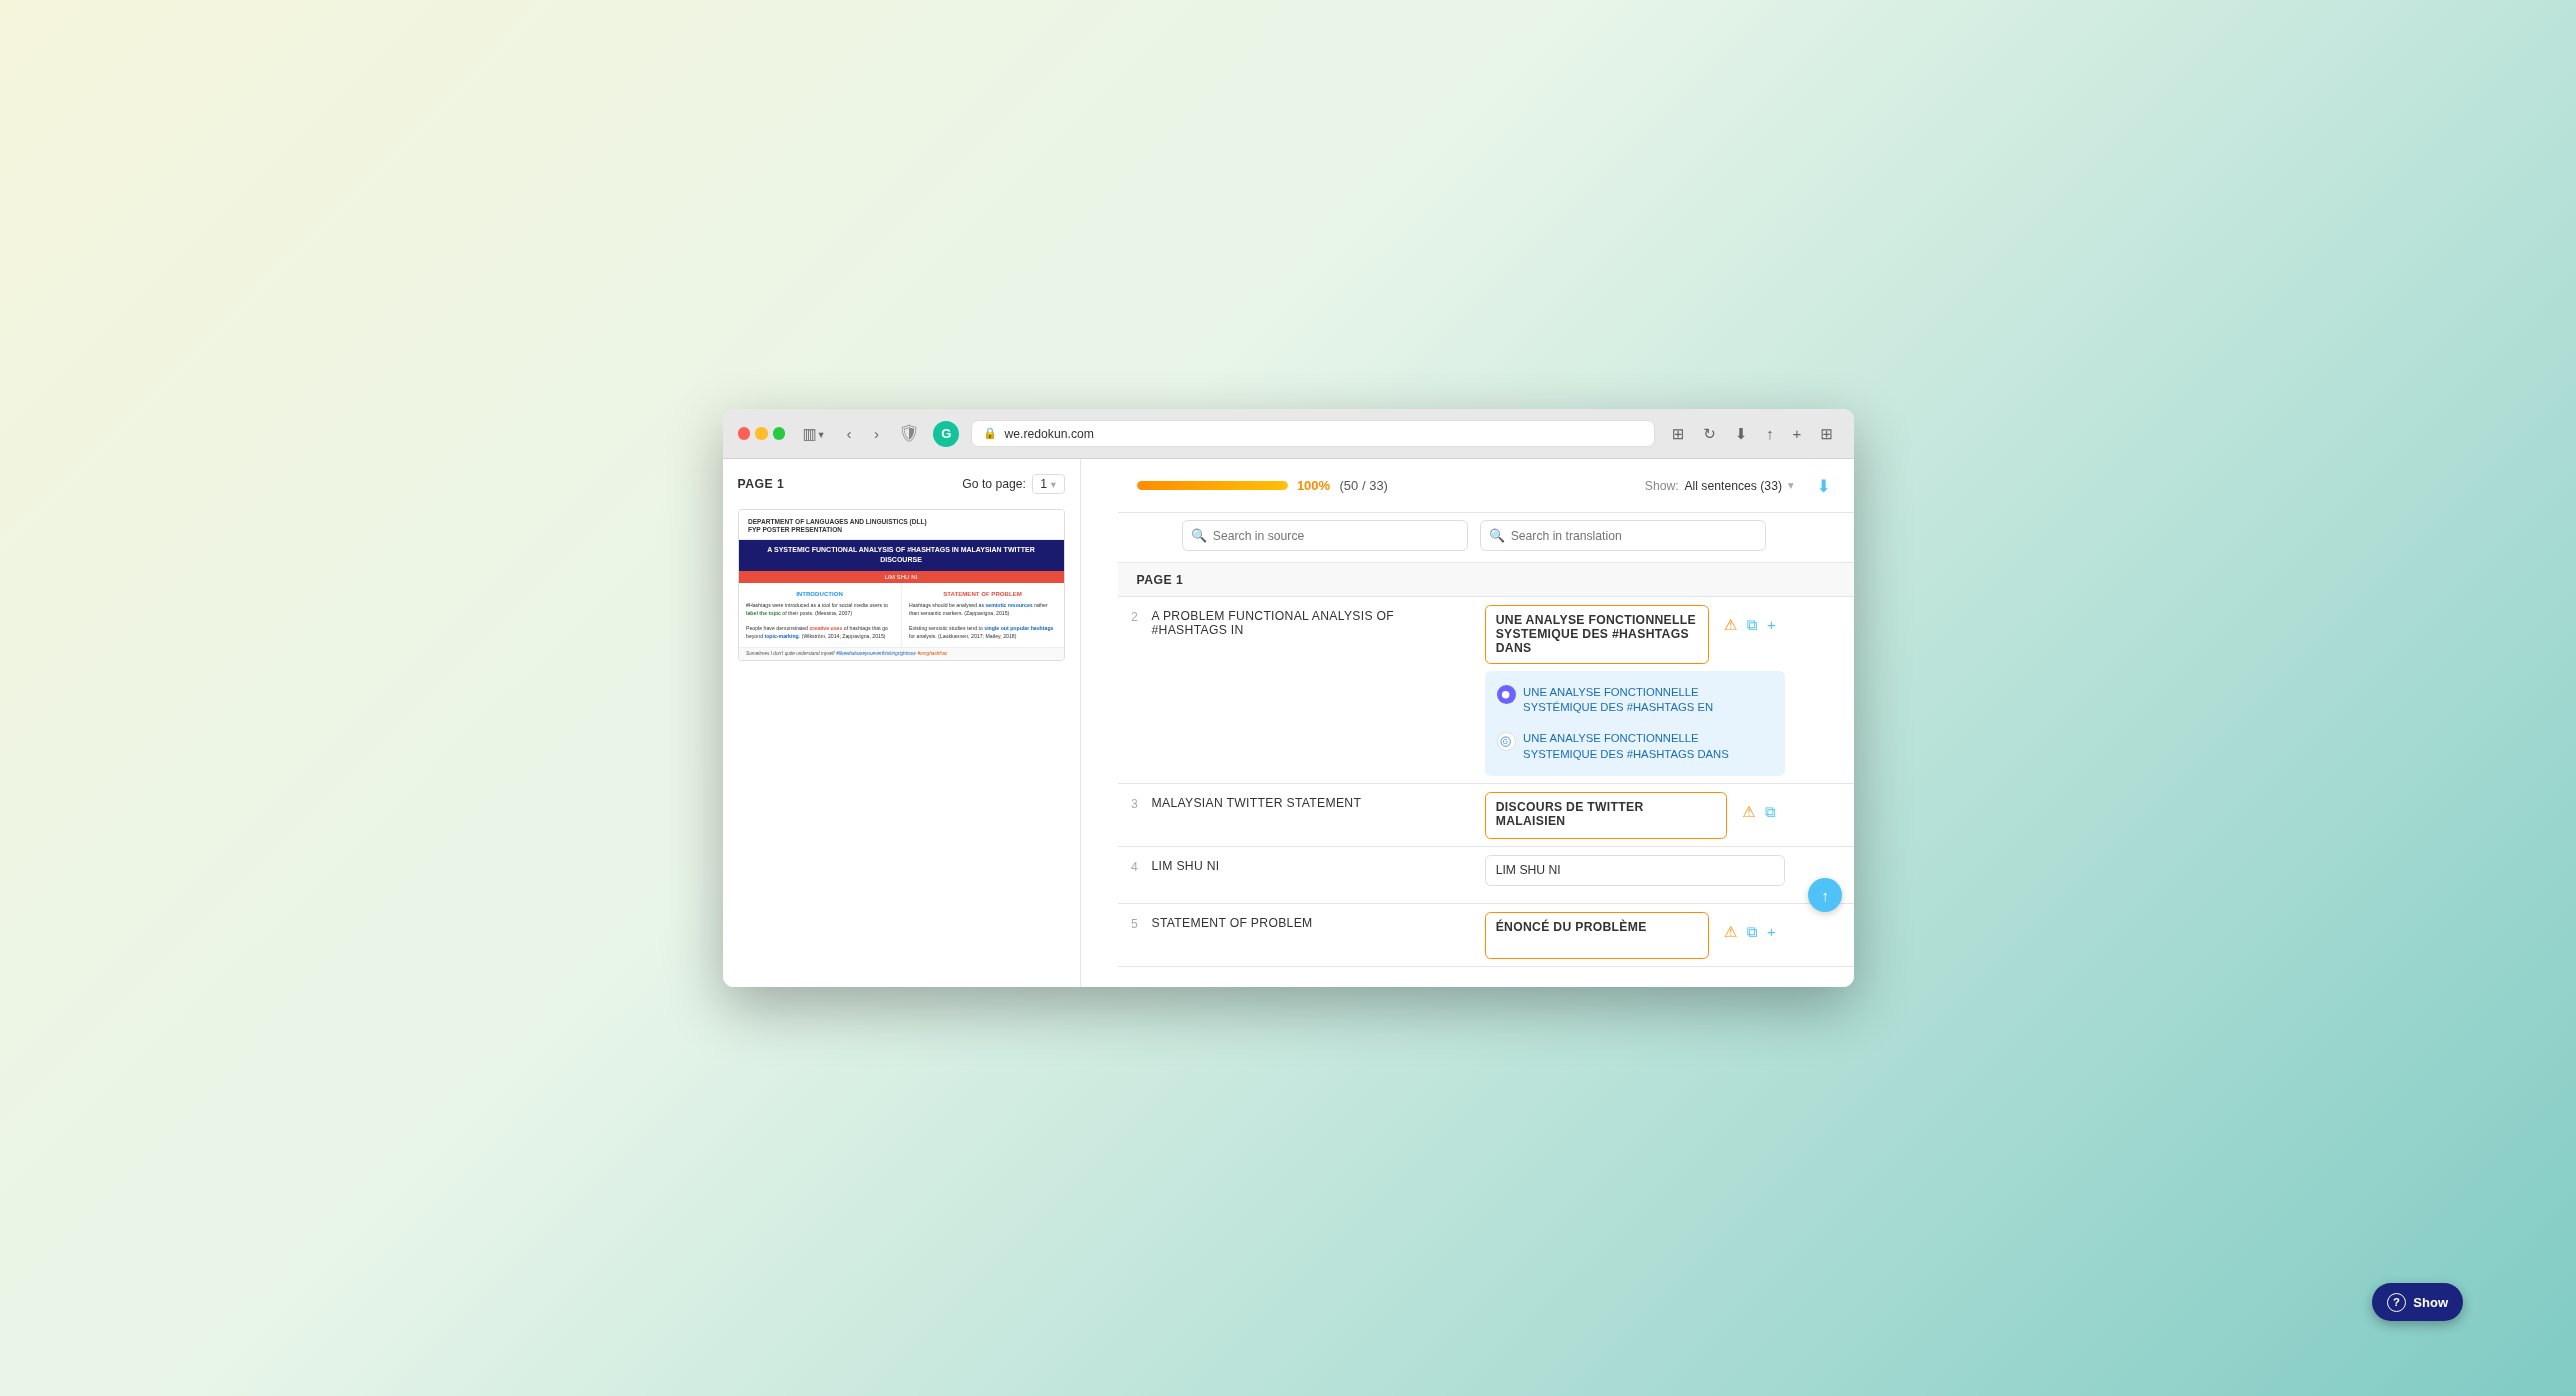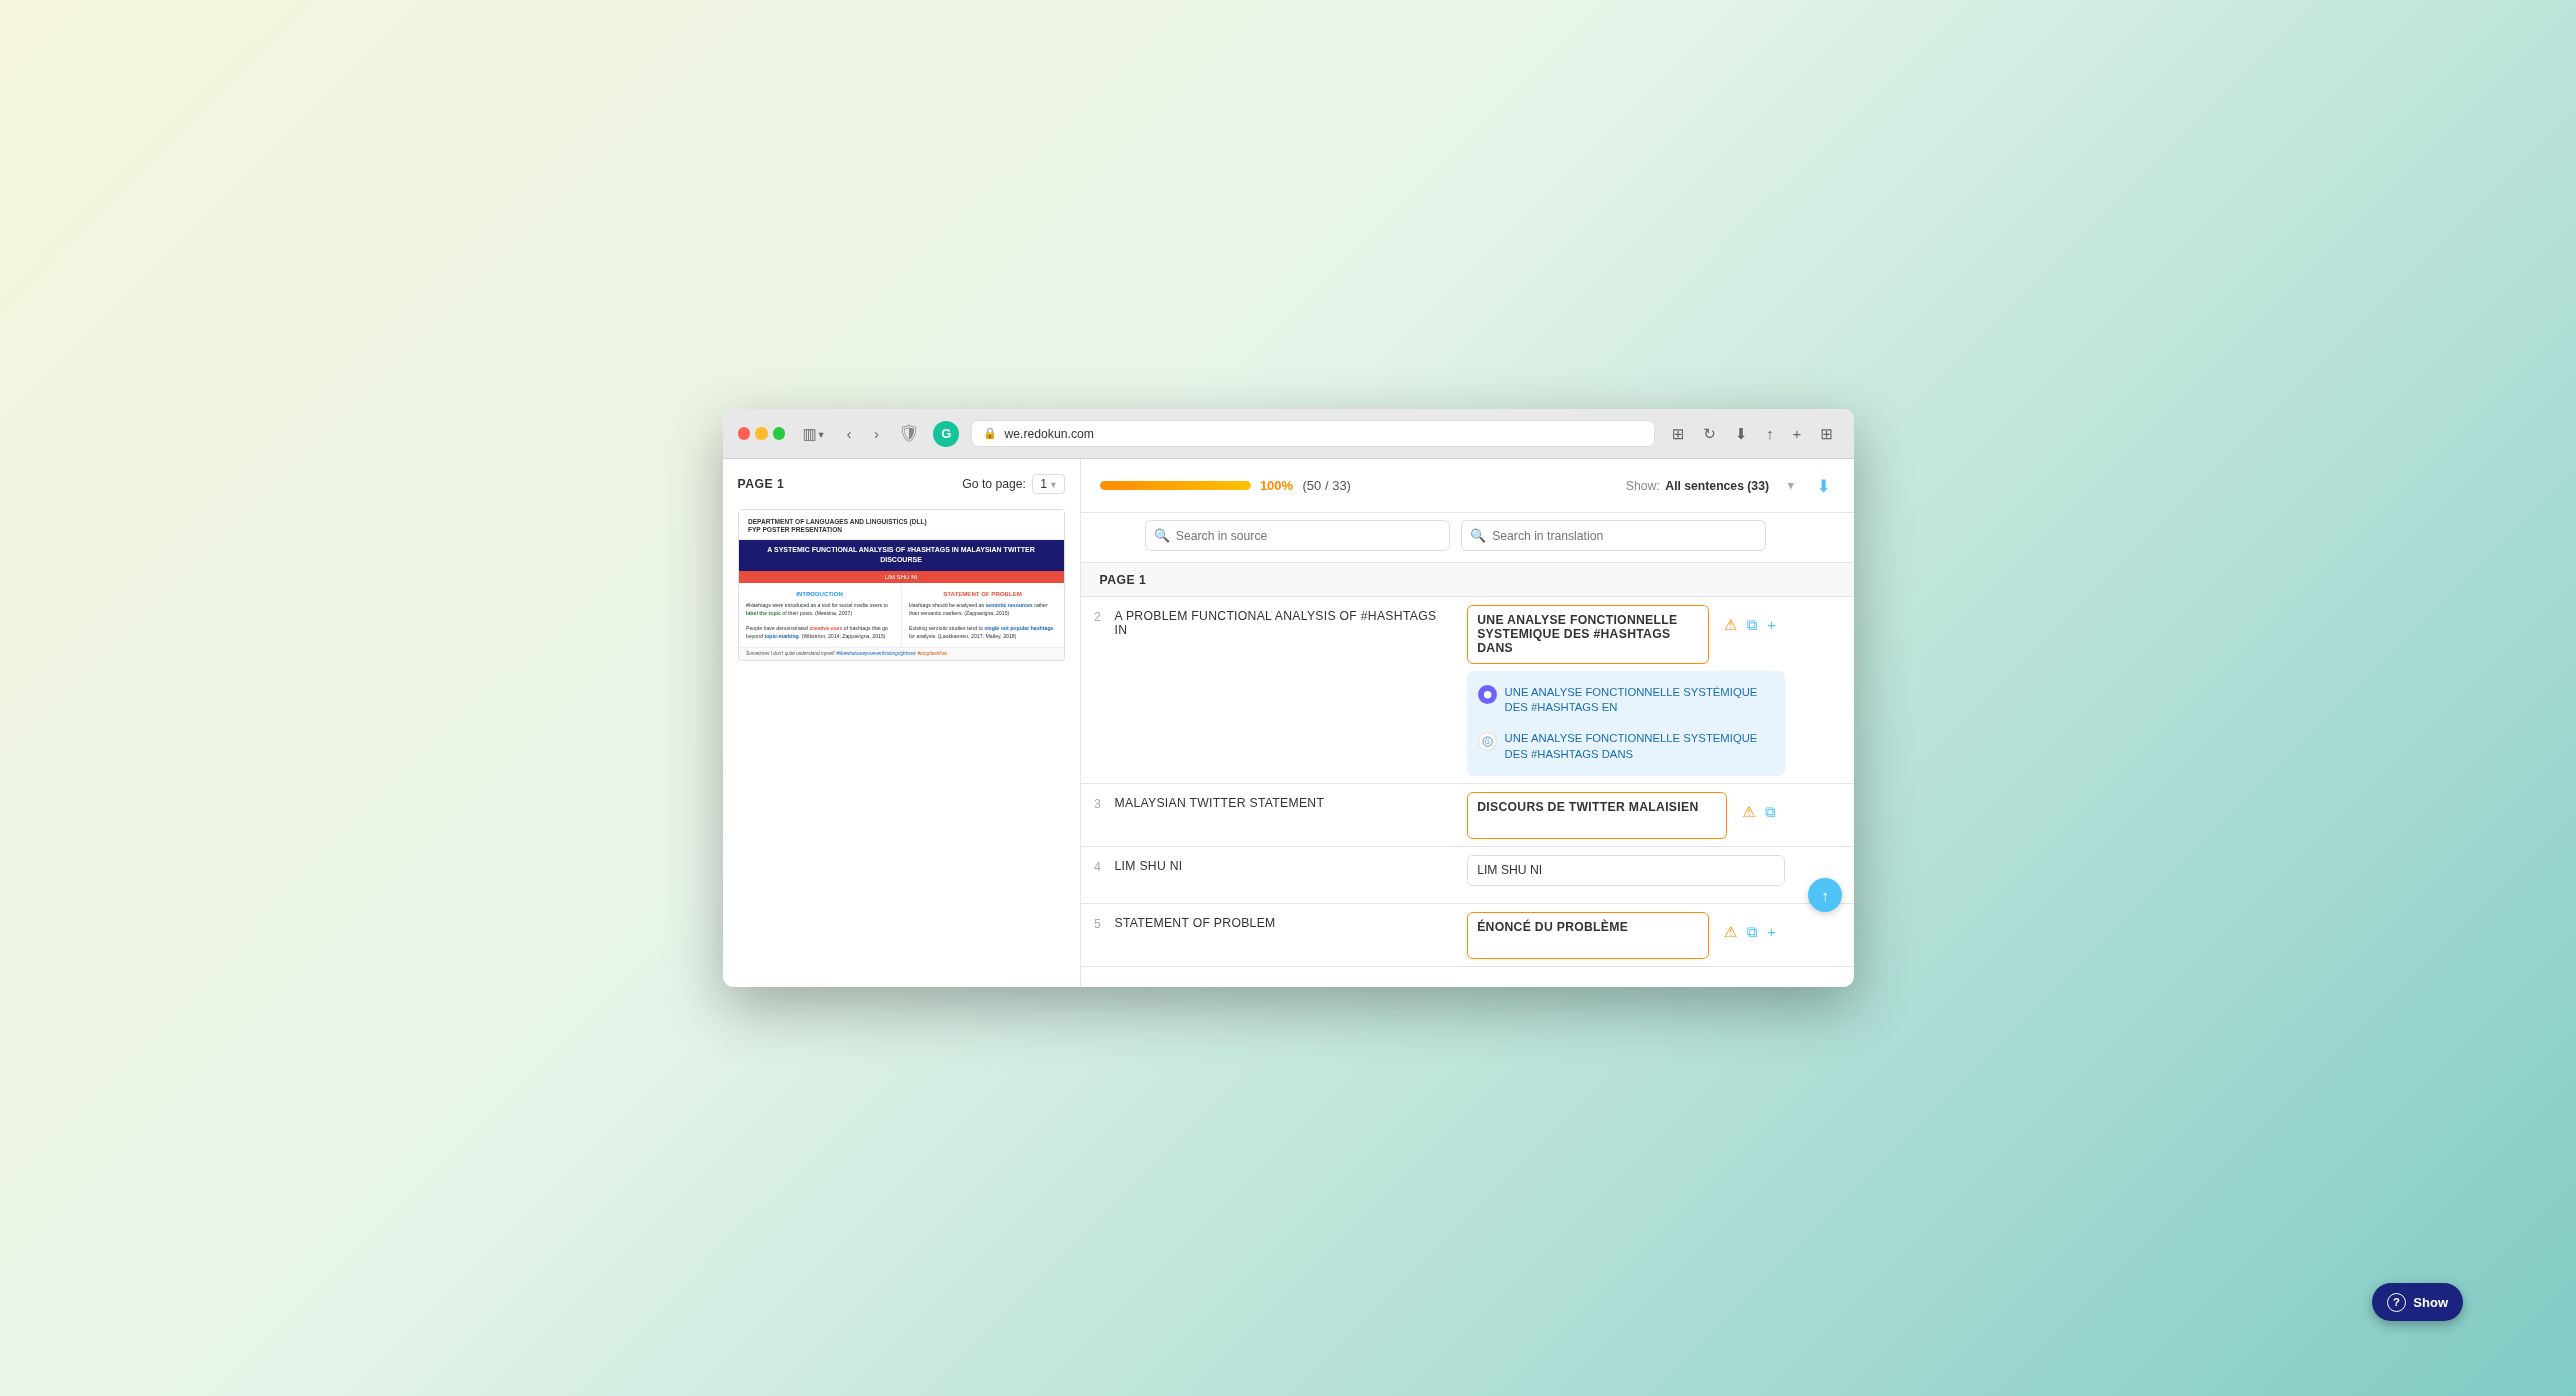--- a/index.html
+++ b/index.html
@@ -256,25 +256,25 @@
     .show-filter {
       display: flex;
       align-items: center;
       gap: 5.7px;
       font-size: 12.2px;
       color: #555;
       margin-left: auto;
     }
     .show-label { color: #888; }
     .filter-value {
-      font-weight: 700;
-      color: #333;
-      display: flex;
-      align-items: center;
-      gap: 19px;
+      font-weight: 400;
+      color: #333;
+      display: flex;
+      align-items: center;
+      gap: 6px;
       cursor: pointer;
     }
     .download-icon-btn {
       background: none;
       border: none;
       cursor: pointer;
       color: #4fc3f7;
       font-size: 19px;
       padding: 3.8px;
     }
@@ -488,20 +488,21 @@
       color: white;
       font-size: 15px;
       box-shadow: 0 1.9px 7.5px rgba(0,0,0,0.2);
     }
 
     .right-panel {
       display: flex;
       flex-direction: column;
       flex: 1;
       position: relative;
+      padding-left: 37px;
     }
 
     .input-with-actions {
       display: flex;
       align-items: flex-start;
       gap: 5.7px;
     }
     .input-box-wrapper { flex: 1; }
   </style>
 </head>

